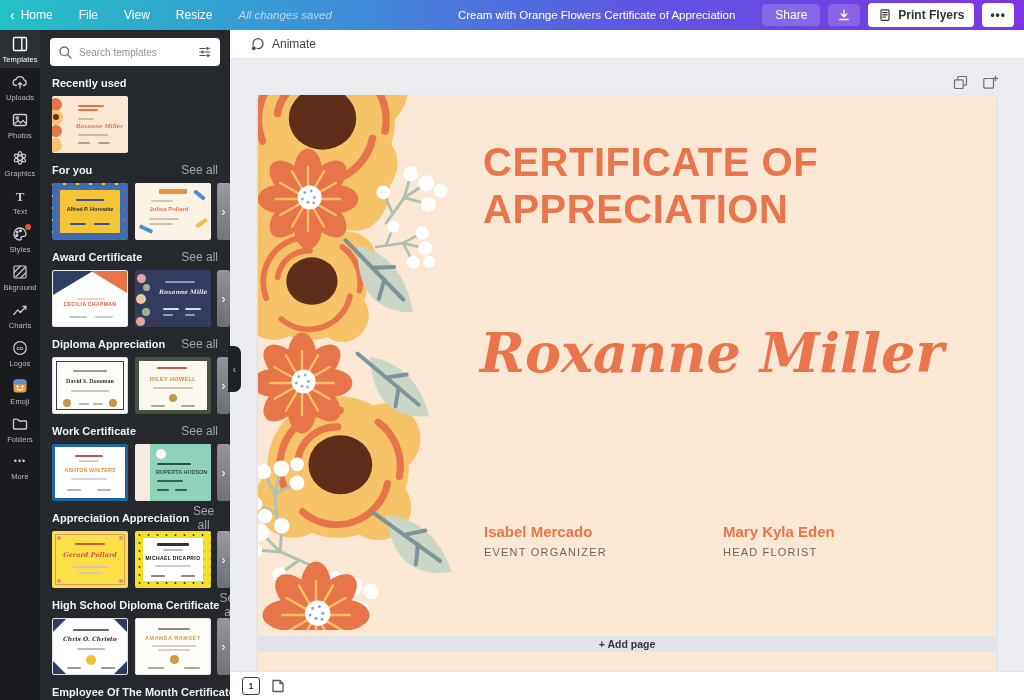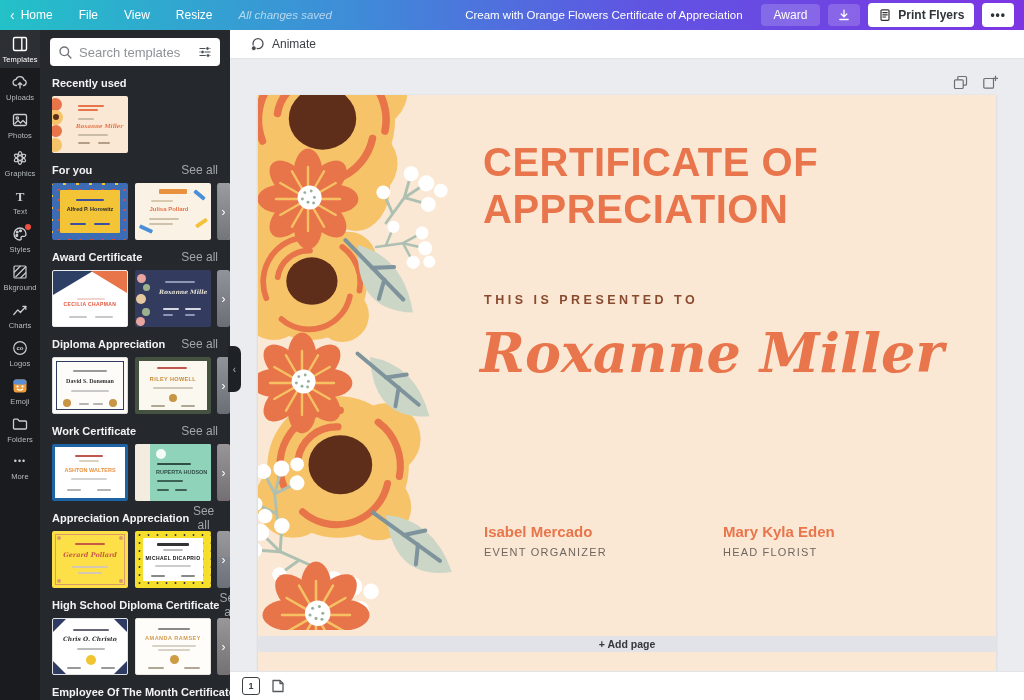--- a/index.html
+++ b/index.html
@@ -7,40 +7,40 @@
   body{font-family:"Liberation Sans",sans-serif;background:#EBECF0;position:relative}
   button{font-family:inherit;border:0;background:none;cursor:pointer}
 
   
   .topbar{position:absolute;left:0;top:0;width:1024px;height:30px;display:flex;align-items:center;justify-content:space-between;padding:0 10px;background:linear-gradient(90deg,#23C1C8 0%,#3F8BD8 35%,#5F55E2 62%,#7D35E3 100%);z-index:30}
   .tb-left{display:flex;align-items:center;gap:26px}
   .tb-left button{color:#fff;font-size:12px;display:flex;align-items:center;gap:6px}
   .chev-l{font-size:14px;line-height:1}
   .saved{color:rgba(255,255,255,.62);font-size:11.5px;font-style:italic}
   .tb-right{display:flex;align-items:center;gap:8px}
-  .doc-title{color:#fff;font-size:11.5px;margin-right:10px}
+  .doc-title{color:#fff;font-size:11.5px;margin-right:19px}
   .btn-ghost{background:rgba(255,255,255,.18);color:#fff;font-size:12px;border-radius:4px;padding:4px 13px;height:22px;display:flex;align-items:center;gap:4px}
   .btn-dl{padding:4px 9px}
   .btn-white{background:#fff;color:#2f3337;font-size:12px;font-weight:600;border-radius:4px;padding:4px 10px;height:24px;display:flex;align-items:center;gap:6px}
   .btn-more{padding:4px 8px;letter-spacing:1px;font-weight:700}
 
   
   .rail{position:absolute;left:0;top:30px;width:40px;height:670px;background:#191B1E;z-index:20;display:flex;flex-direction:column}
   .rail-item{width:40px;padding:5px 0 4px;display:flex;flex-direction:column;align-items:center;gap:2px;position:relative}
   .rail-item .lbl{font-size:7.5px;color:#B8BCC1;letter-spacing:.1px}
   .rail-item.active{background:#2C2F34}
   .rail-item.active .lbl{color:#fff}
   .rail-item svg{display:block}
   .badge{position:absolute;top:4px;right:9px;width:6px;height:6px;border-radius:50%;background:#F04E3E}
   .rail-dots{font-size:9px;color:#C9CCD1;letter-spacing:1px;line-height:17px;height:17px}
 
   
   .panel{position:absolute;left:40px;top:30px;width:190px;height:670px;background:#25282C;overflow:hidden;z-index:19}
   .search{margin:8px 10px 10px;height:28px;background:#fff;border-radius:4px;display:flex;align-items:center;padding:0 8px;gap:6px}
-  .search input{flex:1;border:0;outline:none;font-size:13px;color:#333;min-width:0;background:transparent}
+  .search input{flex:1;border:0;outline:none;font-size:10px;color:#333;min-width:0;background:transparent}
   .search input::placeholder{color:#8E9297}
   .sec-head{display:flex;justify-content:space-between;align-items:center;padding:0 12px;margin:10px 0 7px;height:13px}
   .sec-title{font-size:11px;font-weight:700;color:#F2F3F5;white-space:nowrap}
   .see-all{font-size:12px;color:#A2A7AD}
   .thumb-row{position:relative;display:flex;gap:7px;padding-left:12px;height:57px}
   .mini{position:relative;width:76px;height:57px;border-radius:2px;overflow:hidden;background:#fff;flex:none;cursor:pointer}
   .part{position:relative;width:12px;height:57px;border-radius:2px;flex:none;cursor:pointer}
   .chev{position:absolute;right:0;top:0;width:13px;height:57px;border-radius:3px;background:linear-gradient(180deg,rgba(150,153,158,.95),rgba(110,113,118,.95));color:#fff;font-size:12px;display:flex;align-items:center;justify-content:center;z-index:2}
   .ln{position:absolute;height:2px;background:#CDCDCD;border-radius:1px}
   .dt{position:absolute;border-radius:50%}
@@ -109,21 +109,21 @@
         <span class="chev-l">‹</span>
         <span>Home</span>
       </button>
     <button>File</button>
     <button>View</button>
     <button>Resize</button>
     <span class="saved">All changes saved</span>
   </div>
   <div class="tb-right">
     <span class="doc-title">Cream with Orange Flowers Certificate of Appreciation</span>
-    <button class="btn-ghost">Award</button>
+    <button class="btn-ghost">Share</button>
     <button class="btn-ghost btn-dl">
         <svg width="14" height="14" viewBox="0 0 14 14" fill="none" stroke="#fff" stroke-width="1.3" stroke-linecap="round" stroke-linejoin="round">
           <path d="M7 2.2v6.3M4.2 6l2.8 2.8L9.8 6M2.8 11.5h8.4"></path>
         </svg>
       </button>
     <button class="btn-white">
         <svg width="14" height="14" viewBox="0 0 14 14" fill="none" stroke="#333" stroke-width="1.2" stroke-linecap="round">
           <rect x="3" y="1.8" width="8" height="10.5" rx="1"></rect>
           <path d="M4.8 4.6h4.4M4.8 6.8h4.4M4.8 9h2.8"></path>
         </svg>
@@ -555,21 +555,20 @@
         <use href="#leaf" transform="translate(128,420) rotate(48) scale(1.35)"></use>
         <use href="#sprig" transform="translate(20,430) rotate(-60) scale(1.15)"></use>
         <use href="#sprig" transform="translate(52,470) rotate(-120) scale(1.2)"></use>
         <use href="#sprig" transform="translate(60,545) rotate(-30) scale(1.3)"></use>
         <use href="#daisy" transform="translate(50,104) scale(0.8)"></use>
         <use href="#daisy" transform="translate(44,288) scale(0.8)"></use>
         <use href="#daisy" transform="translate(58,520) scale(0.85)"></use>
       </svg>
 
       <div class="cert-title">CERTIFICATE OF APPRECIATION</div>
-      <div class="cert-presented">THIS IS PRESENTED TO</div>
       <div class="cert-name">Roxanne Miller</div>
       <div class="sig sig-2">
         <div class="sname">Mary Kyla Eden</div>
         <div class="srole">HEAD FLORIST</div>
       </div>
       <div class="sig sig-1">
         <div class="sname">Isabel Mercado</div>
         <div class="srole">EVENT ORGANIZER</div>
       </div>
     </div>

